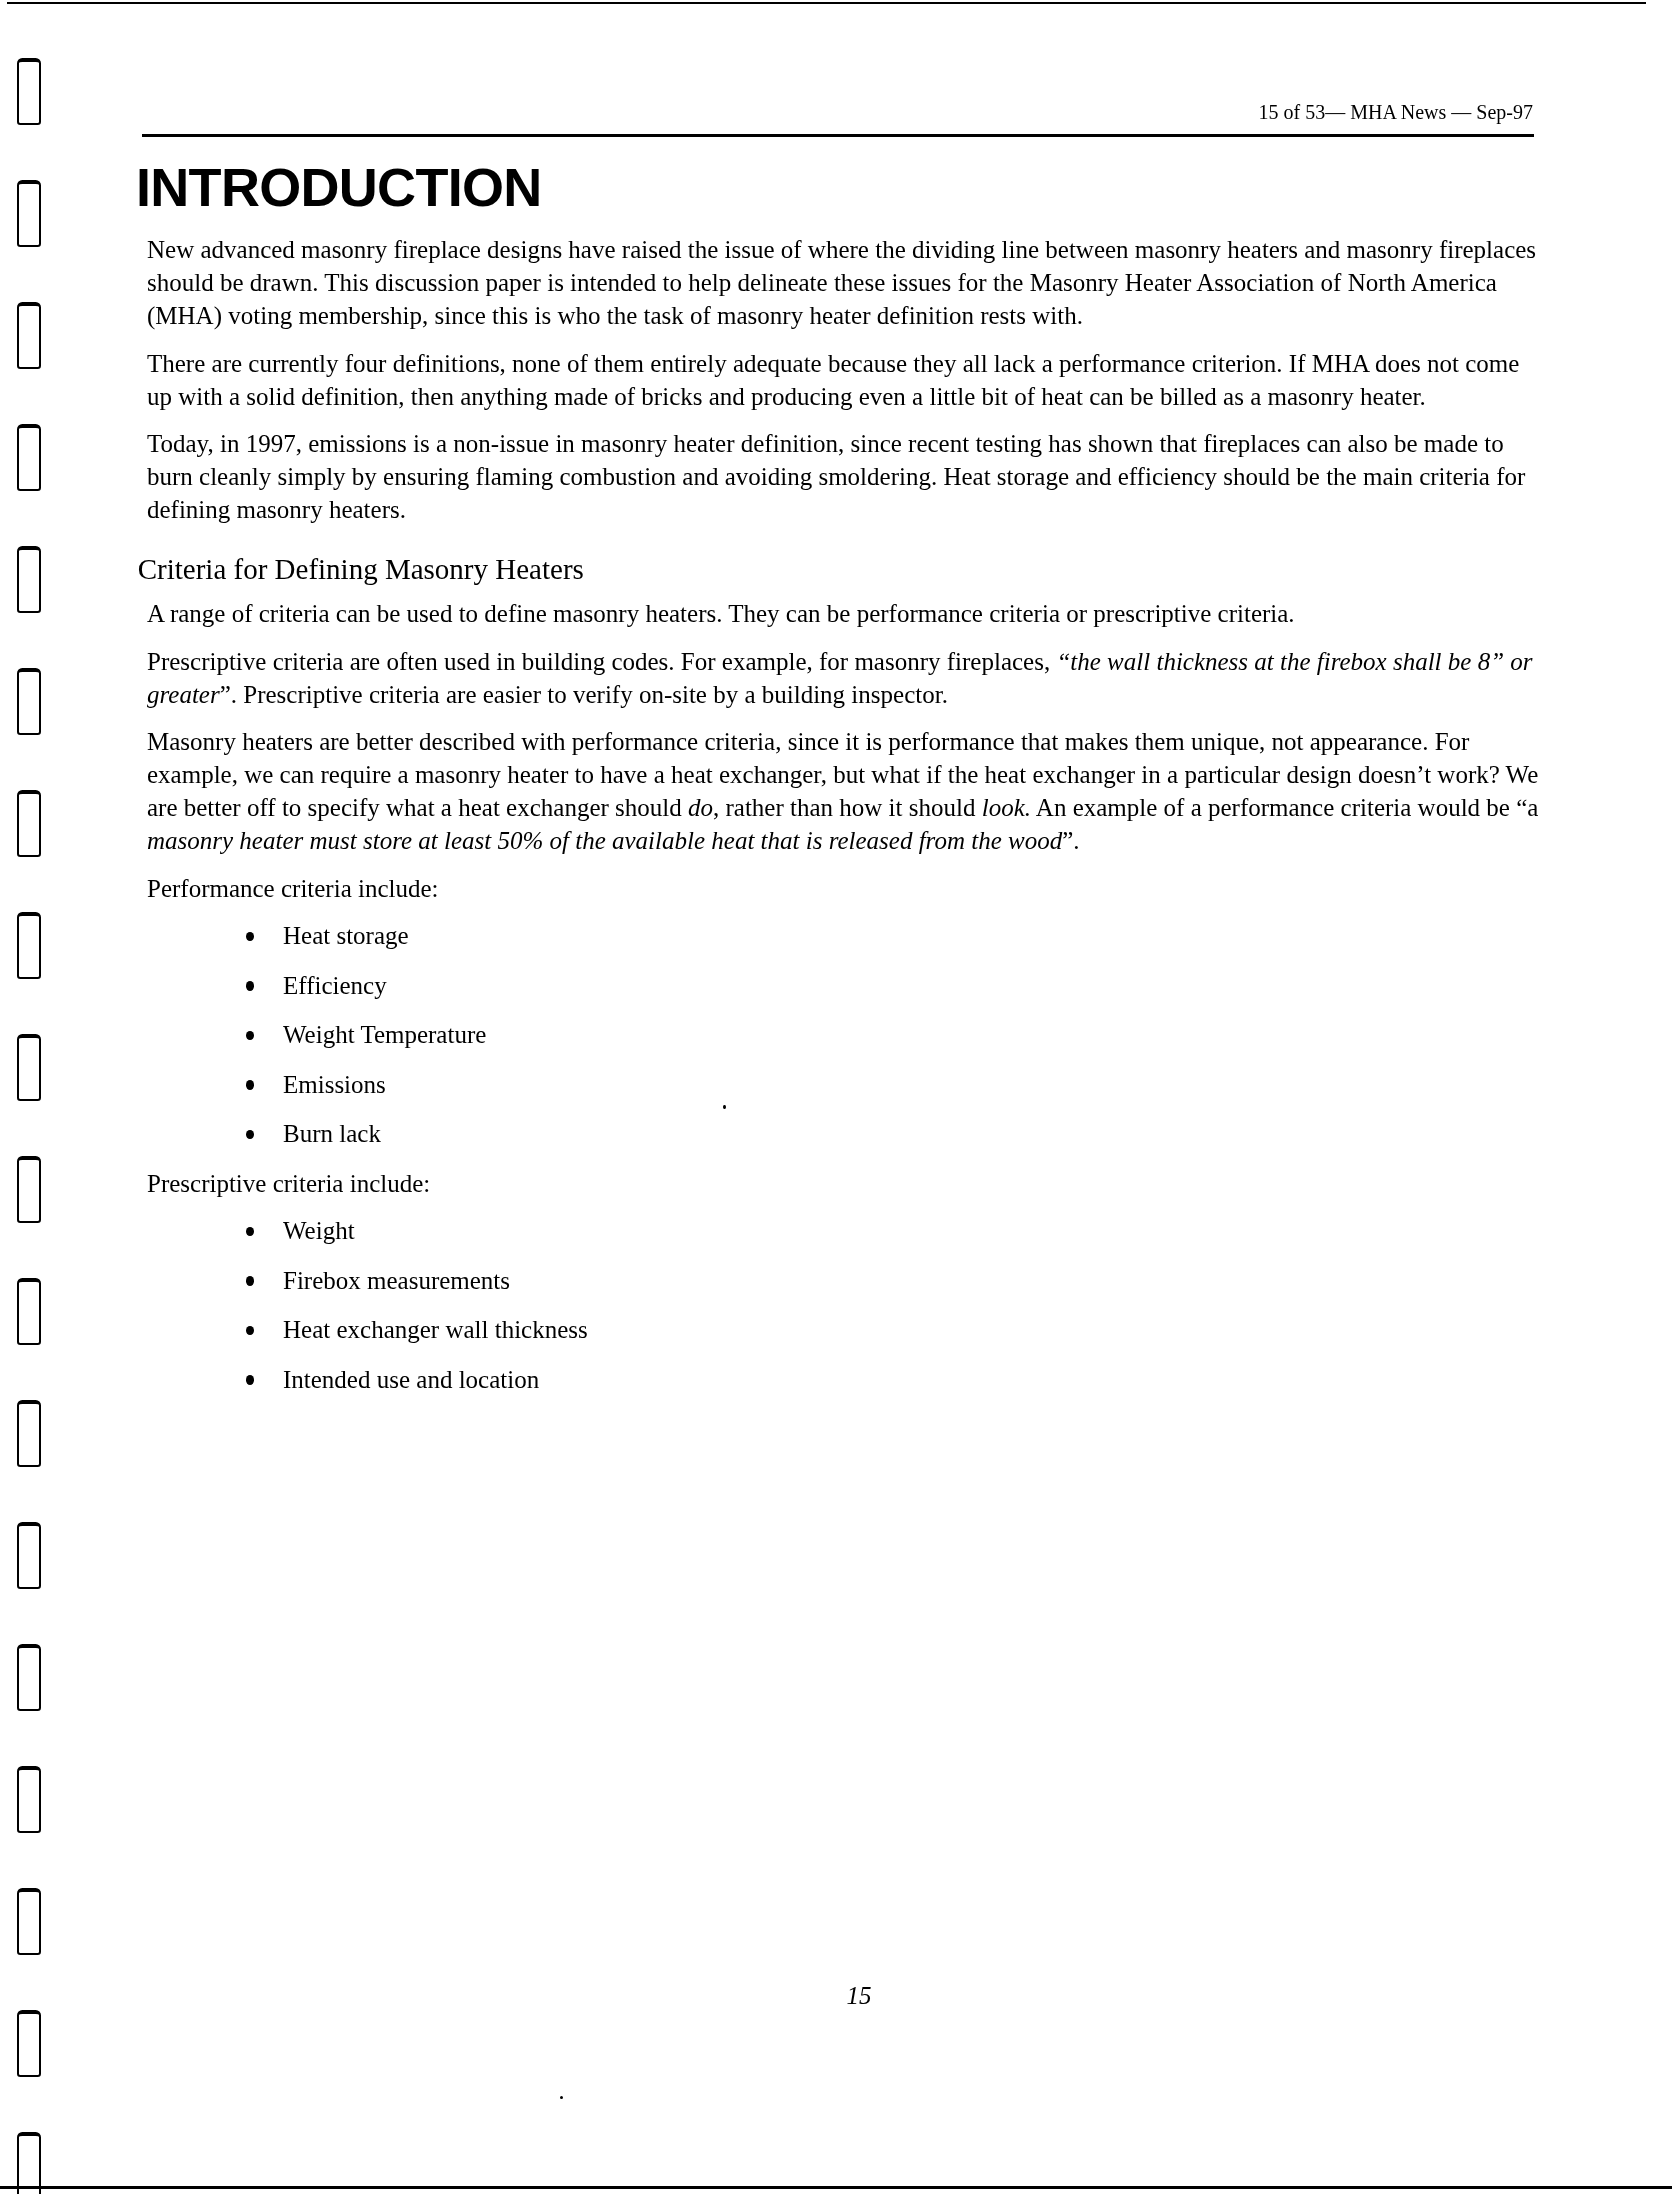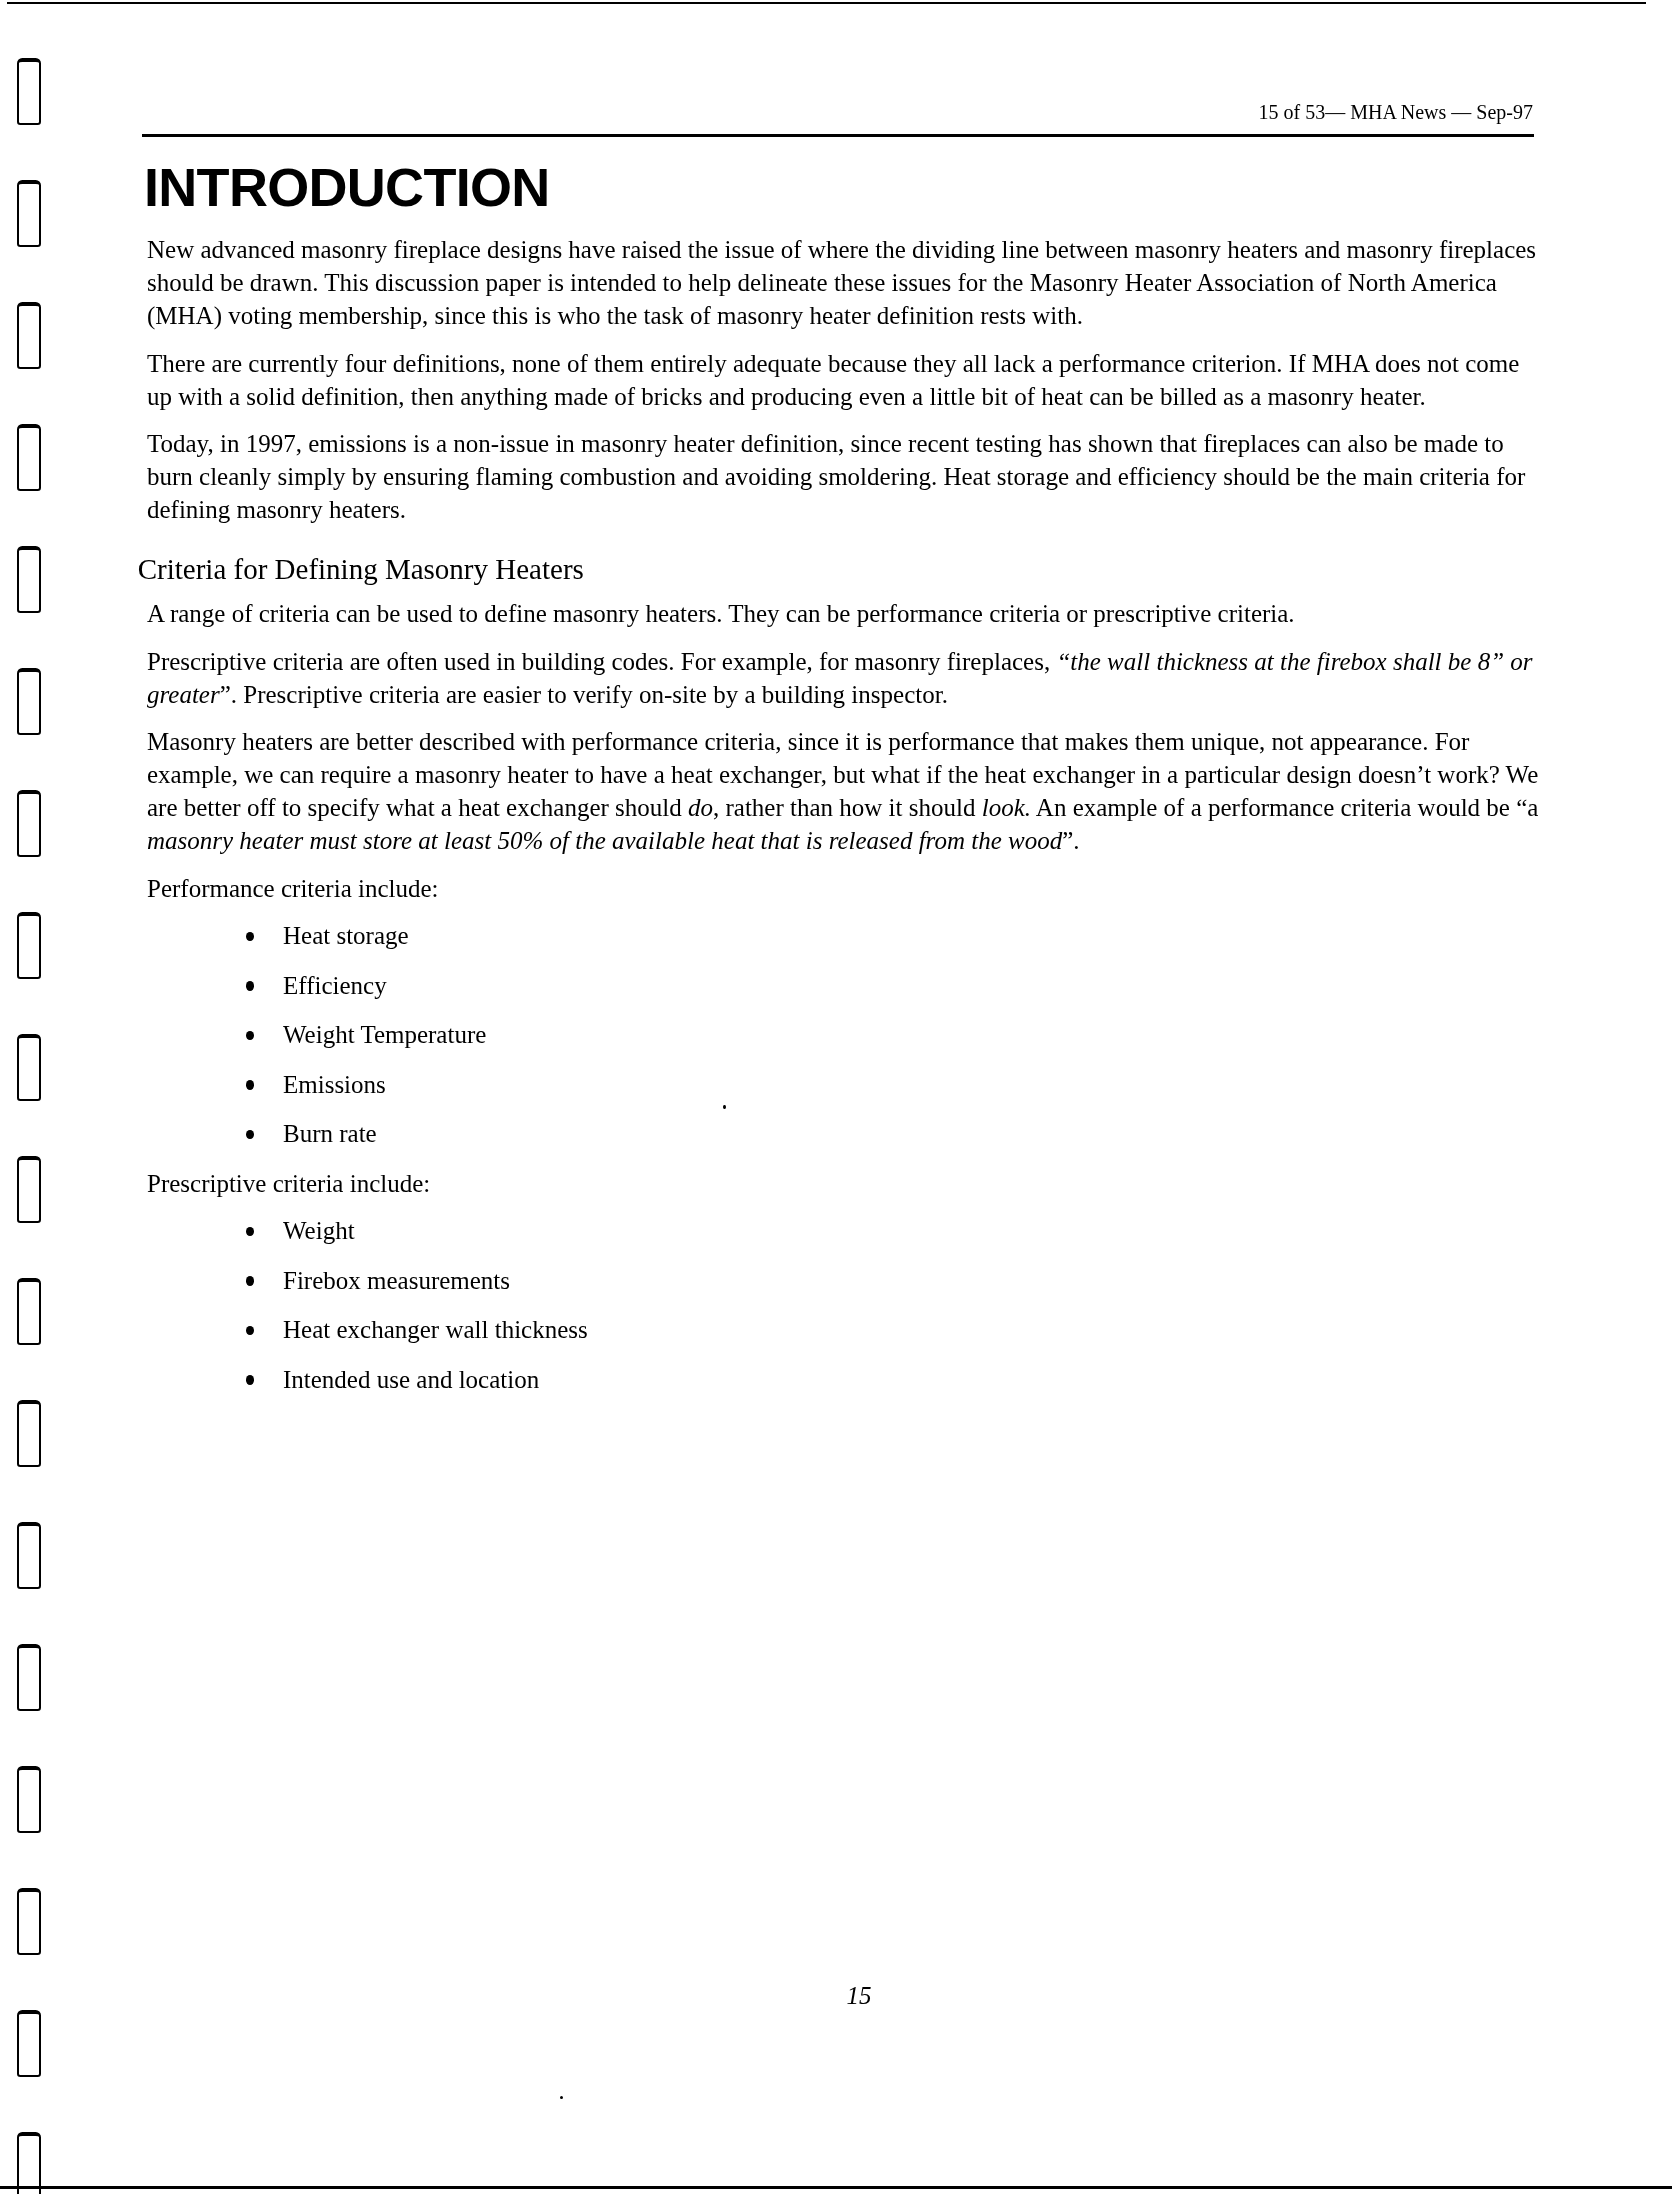--- a/index.html
+++ b/index.html
@@ -13,21 +13,21 @@
     .hole {
       width: 20px; height: 61px; border: 2px solid #000; border-top-width: 4px;
       border-radius: 5.3px 5.3px 3.3px 3.3px; margin-bottom: 55px; background: #fff;
     }
     .running-head {
       position: absolute; left: 142px; top: 98px; width: 1391px;
       text-align: right; font-size: 20px; line-height: 29px;
     }
     .head-rule { position: absolute; left: 142px; top: 134px; width: 1392px; height: 2.6px; background: #000; }
     .page-title {
-      position: absolute; left: 144px; top: 156px; margin: 0;
+      position: absolute; left: 136px; top: 156px; margin: 0;
       font-family: "Liberation Sans", "DejaVu Sans", sans-serif; font-weight: bold;
       font-size: 54px; letter-spacing: -0.7px; line-height: 63px;
     }
     .content { position: absolute; left: 147px; top: 233px; width: 1394px; font-size: 25px; line-height: 33px; }
     .content p { margin: 0 0 14.5px 0; }
     .section-heading {
       margin: 25px 0 9.3px -9.3px; font-size: 29px; line-height: 37px; font-weight: normal;
     }
     .bullets { list-style: none; margin: 2px 0 12px 0; padding: 0; }
     .bullets li { position: relative; padding-left: 136px; height: 33px; margin-bottom: 16.5px; }
@@ -84,21 +84,21 @@
   <p><span>Prescriptive criteria are often used in building codes. For example, for masonry fireplaces, </span><em>“the wall thickness at the firebox shall be 8” or greater</em><span>”.  Prescriptive criteria are easier to verify on-site by a building inspector.</span></p>
 
   <p><span>Masonry heaters are better described with performance criteria, since it is performance that makes them unique, not appearance. For example, we can require a masonry heater to have a heat exchanger, but what if the heat exchanger in a particular design doesn’t work? We are better off to specify what a heat exchanger should </span><em>do</em><span>, rather than how it should </span><em>look.</em><span> An example of a performance criteria would be “a </span><em>masonry heater must store at least 50% of the available heat that is released from the wood</em><span>”.</span></p>
 
   <p>Performance criteria include:</p>
   <ul class="bullets">
     <li>Heat storage</li>
     <li>Efficiency</li>
     <li>Weight Temperature</li>
     <li>Emissions</li>
-    <li>Burn rate</li>
+    <li>Burn lack</li>
   </ul>
 
   <p>Prescriptive criteria include:</p>
   <ul class="bullets">
     <li>Weight</li>
     <li>Firebox measurements</li>
     <li>Heat exchanger wall thickness</li>
     <li>Intended use and location</li>
   </ul>
 </div>

